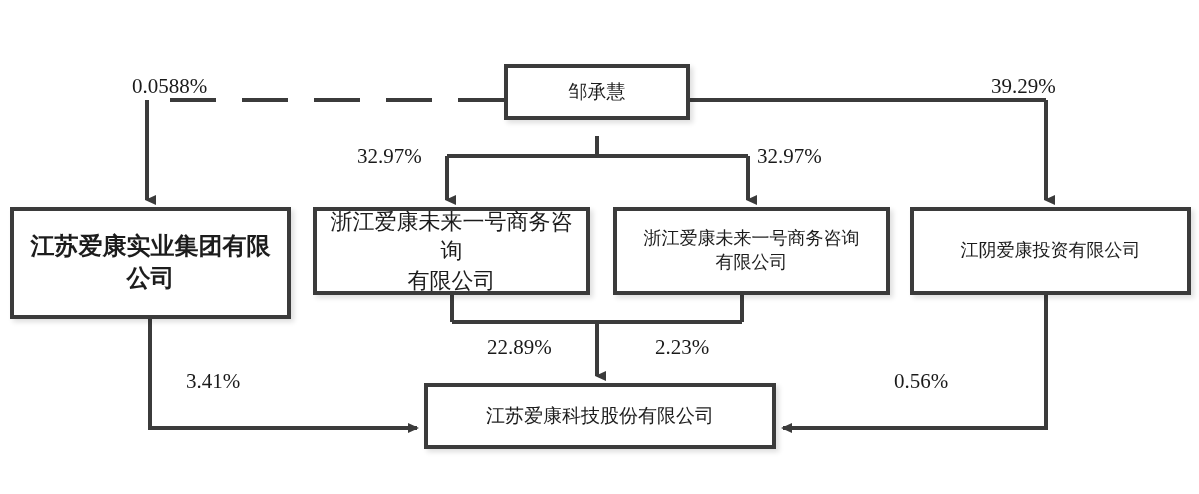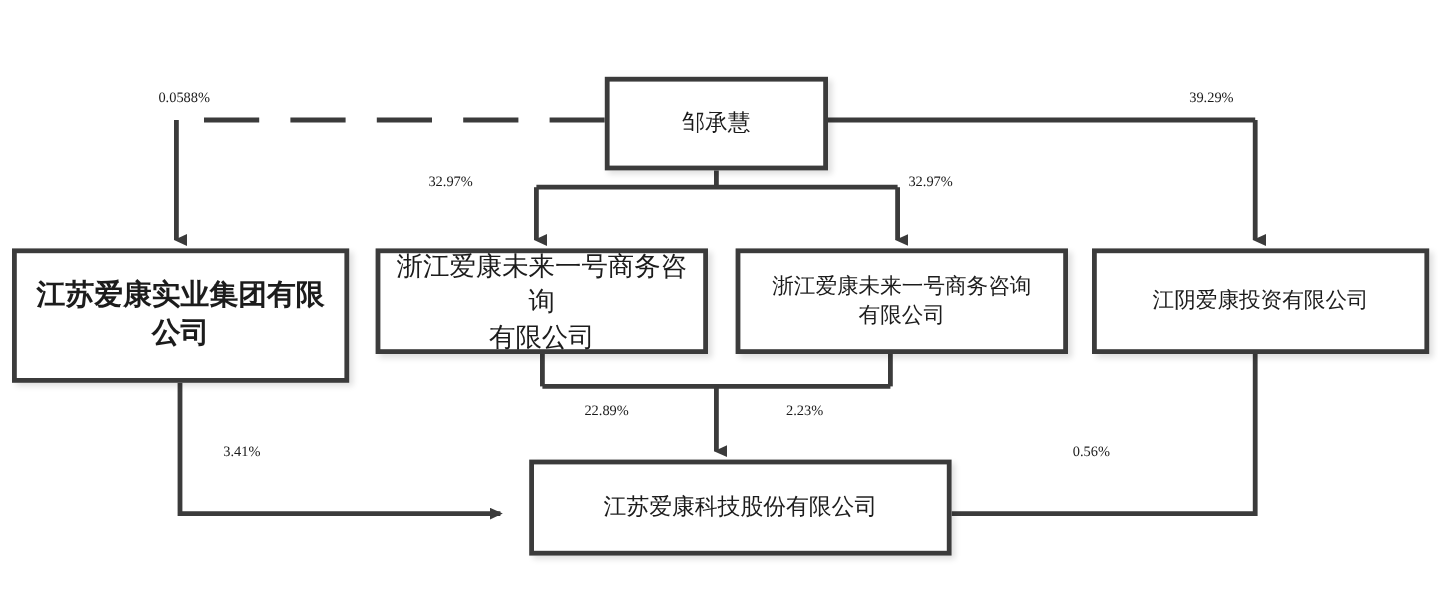--- a/index.html
+++ b/index.html
@@ -43,21 +43,21 @@
   }
   .node-label {
     display: block;
     padding: 0 6px;
     white-space: pre-line;
   }
   #node-person {
     left: 504px;
     top: 64px;
     width: 186px;
-    height: 78px;
+    height: 56px;
     font-size: 19px;
   }
   #node-sub1 {
     left: 10px;
     top: 207px;
     width: 281px;
     height: 112px;
     font-size: 24px;
     font-weight: bold;
   }
@@ -76,31 +76,31 @@
     font-size: 18px;
   }
   #node-sub4 {
     left: 910px;
     top: 207px;
     width: 281px;
     height: 88px;
     font-size: 18px;
   }
   #node-listco {
-    left: 441px;
+    left: 424px;
     top: 383px;
     width: 352px;
-    height: 80px;
+    height: 66px;
     font-size: 19px;
   }
   .edge-label {
     position: absolute;
     color: #1a1a1a;
     font-family: "Liberation Serif", "DejaVu Serif", serif;
-    font-size: 12px;
+    font-size: 21px;
     white-space: nowrap;
     z-index: 3;
   }
   #lbl-0 { left: 132px; top: 74px; }
   #lbl-1 { left: 357px; top: 144px; }
   #lbl-2 { left: 757px; top: 144px; }
   #lbl-3 { left: 991px; top: 74px; }
   #lbl-4 { left: 487px; top: 335px; }
   #lbl-5 { left: 655px; top: 335px; }
   #lbl-6 { left: 186px; top: 369px; }

